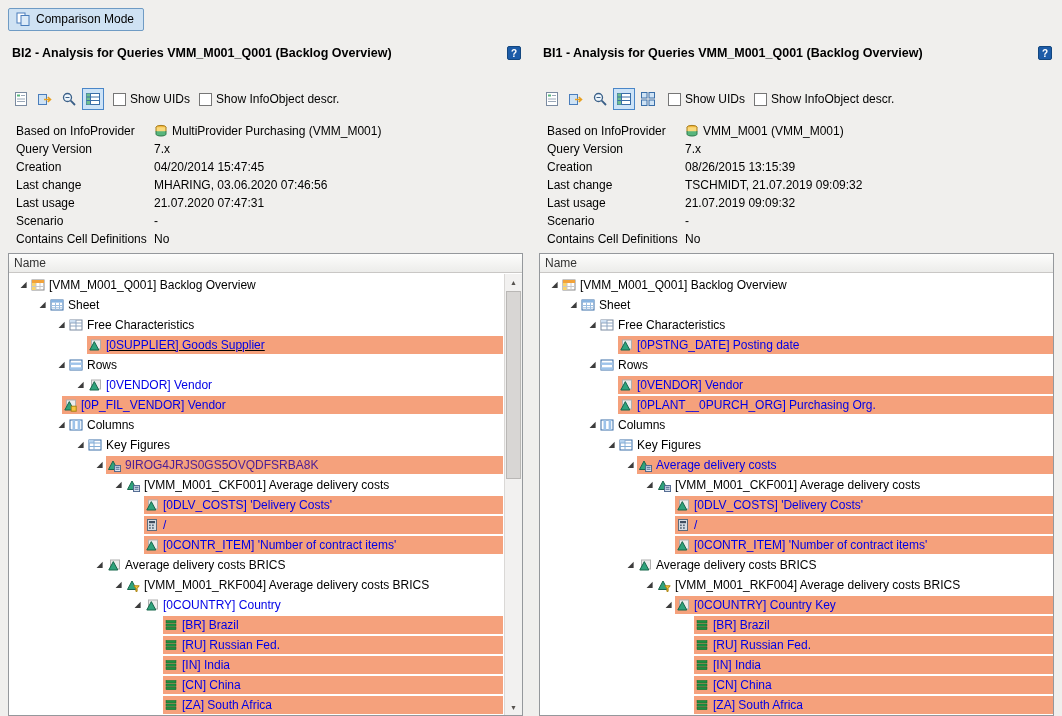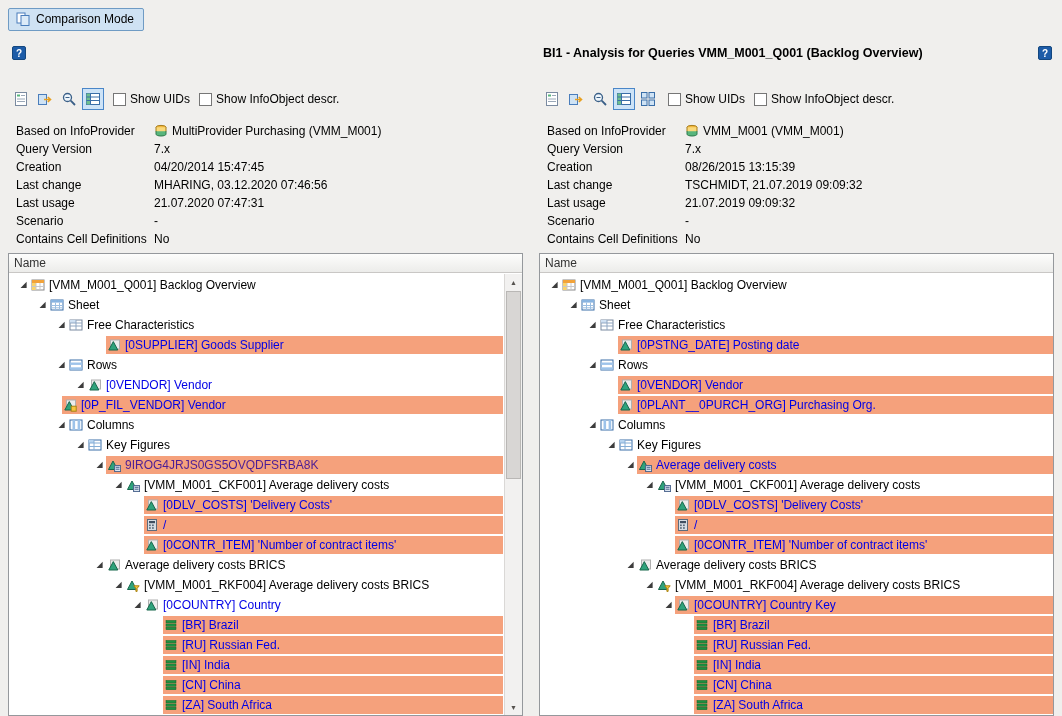--- a/index.html
+++ b/index.html
@@ -66,20 +66,21 @@
         </svg>
       </span>
     <span>Comparison Mode</span>
   </button>
 </div>
 
 <div class="panels">
 
   <div class="panel">
     <div class="panel-title-row">
+      <span class="panel-title">BI2 - Analysis for Queries VMM_M001_Q001 (Backlog Overview)</span>
       <span class="help-btn">?</span>
     </div>
     <div class="toolbar">
       <span class="tb-icons">
           <span class="tb-icon">
             <svg width="16" height="16" viewBox="0 0 16 16">
               <rect x="2.5" y="1.5" width="11" height="13" fill="#fff" stroke="#7a8aa0"></rect>
               <rect x="4" y="3.5" width="3" height="2" fill="#58b57c"></rect>
               <path d="M8 4.5h4M4 8h8M4 10.5h8" stroke="#9aa8b8" fill="none"></path>
             </svg>
@@ -136,21 +137,21 @@
         </div>
         <div class="prop-row">
           <span class="prop-label">Creation</span>
           <span class="prop-value">
             <span>04/20/2014 15:47:45</span>
           </span>
         </div>
         <div class="prop-row">
           <span class="prop-label">Last change</span>
           <span class="prop-value">
-            <span>MHARING, 03.12.2020 07:46:56</span>
+            <span>MHARING, 03.06.2020 07:46:56</span>
           </span>
         </div>
         <div class="prop-row">
           <span class="prop-label">Last usage</span>
           <span class="prop-value">
             <span>21.07.2020 07:47:31</span>
           </span>
         </div>
         <div class="prop-row">
           <span class="prop-label">Scenario</span>
@@ -201,21 +202,21 @@
               <span class="ticon">
                 <svg width="14" height="14" viewBox="0 0 14 14">
                   <rect x="1" y="2" width="12" height="10" fill="#fff" stroke="#7a8aa0"></rect>
                   <rect x="1" y="2" width="6" height="3" fill="#cfe0f2"></rect>
                   <path d="M1 5h12M1 8h12M7 2v10" stroke="#8fa6c2" fill="none"></path>
                 </svg>
               </span>
               <span class="tlabel c-black">Free Characteristics</span>
             </span>
           </div>
-          <div class="trow" style="padding-left: 84px;">
+          <div class="trow" style="padding-left: 65px; text-decoration: underline;">
             <span class="texp"></span>
             <span class="tcontent hl">
               <span class="ticon">
                 <svg width="14" height="14" viewBox="0 0 14 14">
                   <rect x="3.5" y="2" width="9" height="9" fill="#ececec" stroke="#b0b0b0"></rect>
                   <path d="M1.8 12 L6.3 3.6 L10.8 12 Z" fill="#2fa37c" stroke="#17664b"></path>
                 </svg>
               </span>
               <span class="tlabel c-blue">[0SUPPLIER] Goods Supplier</span>
             </span>

